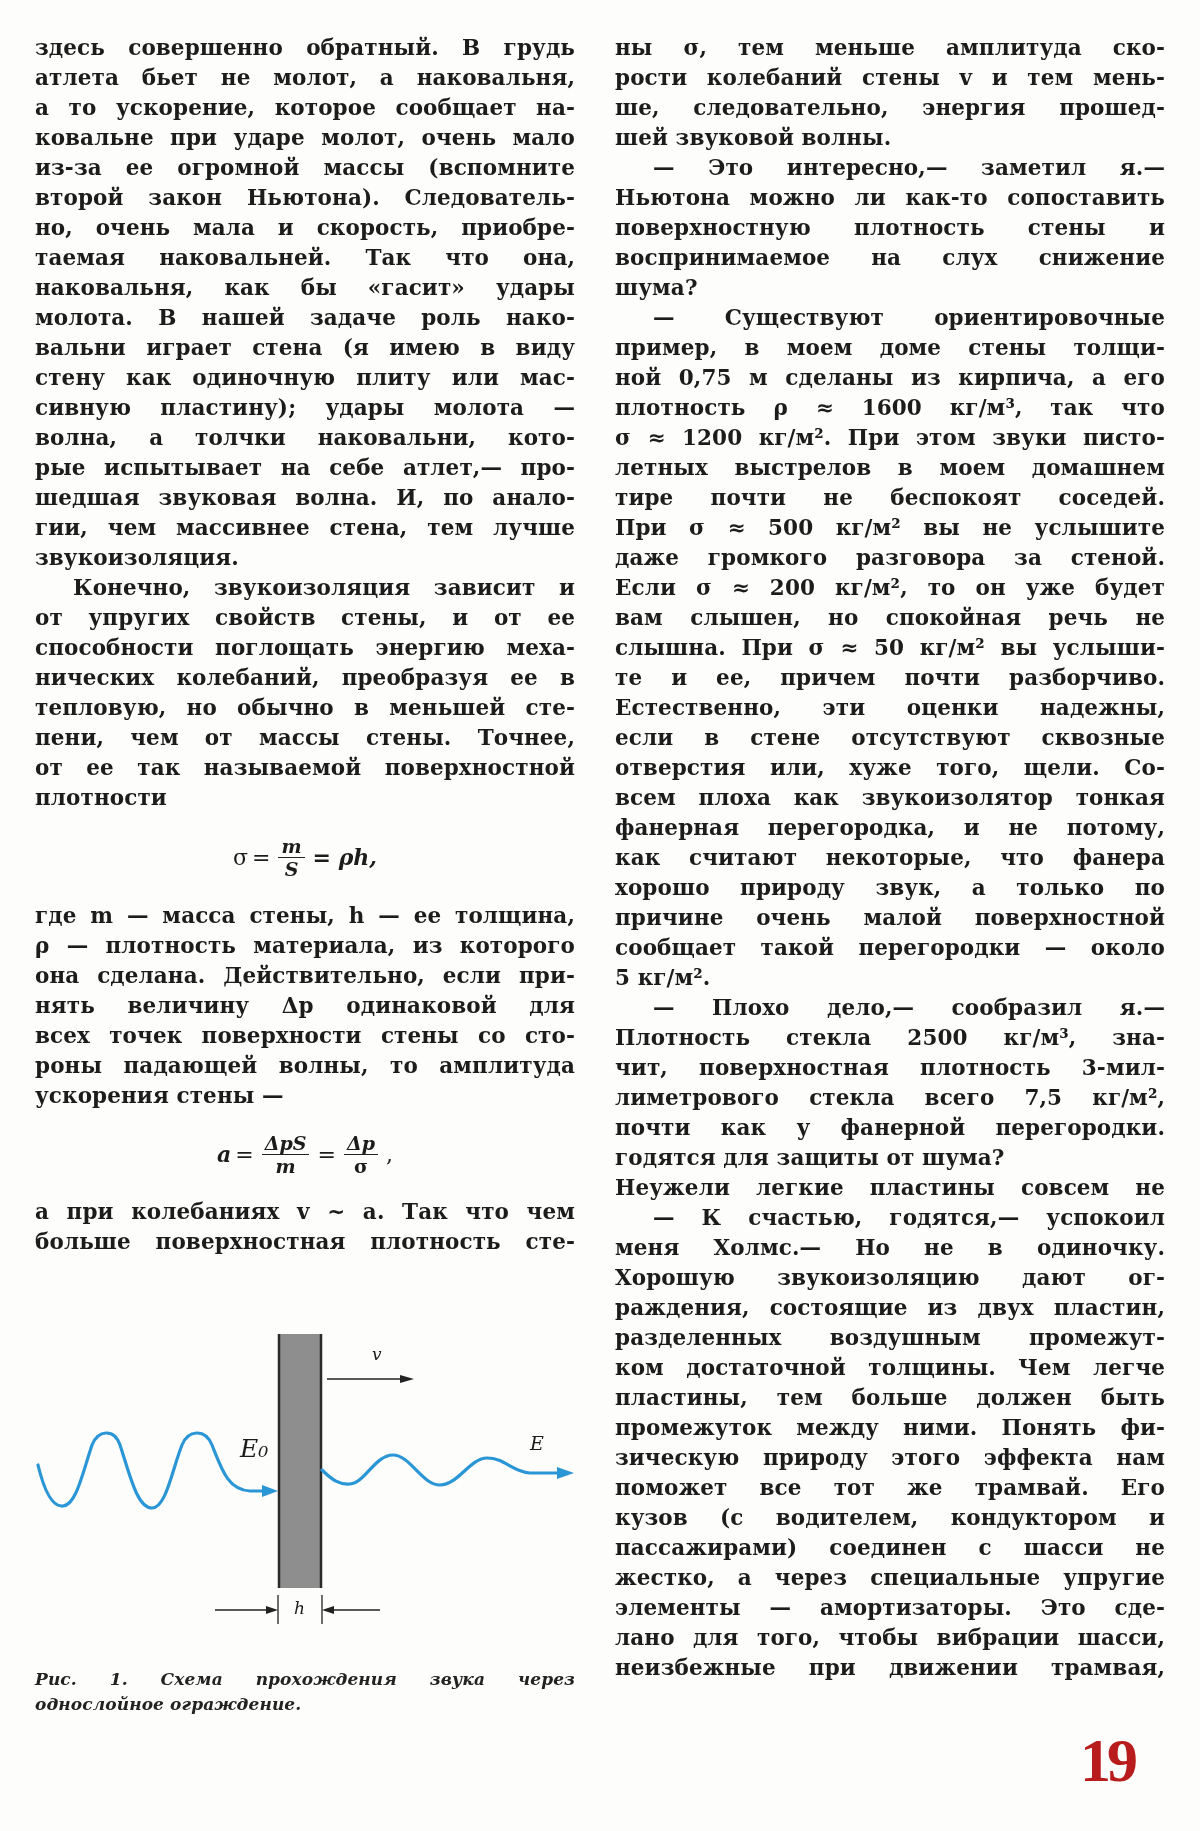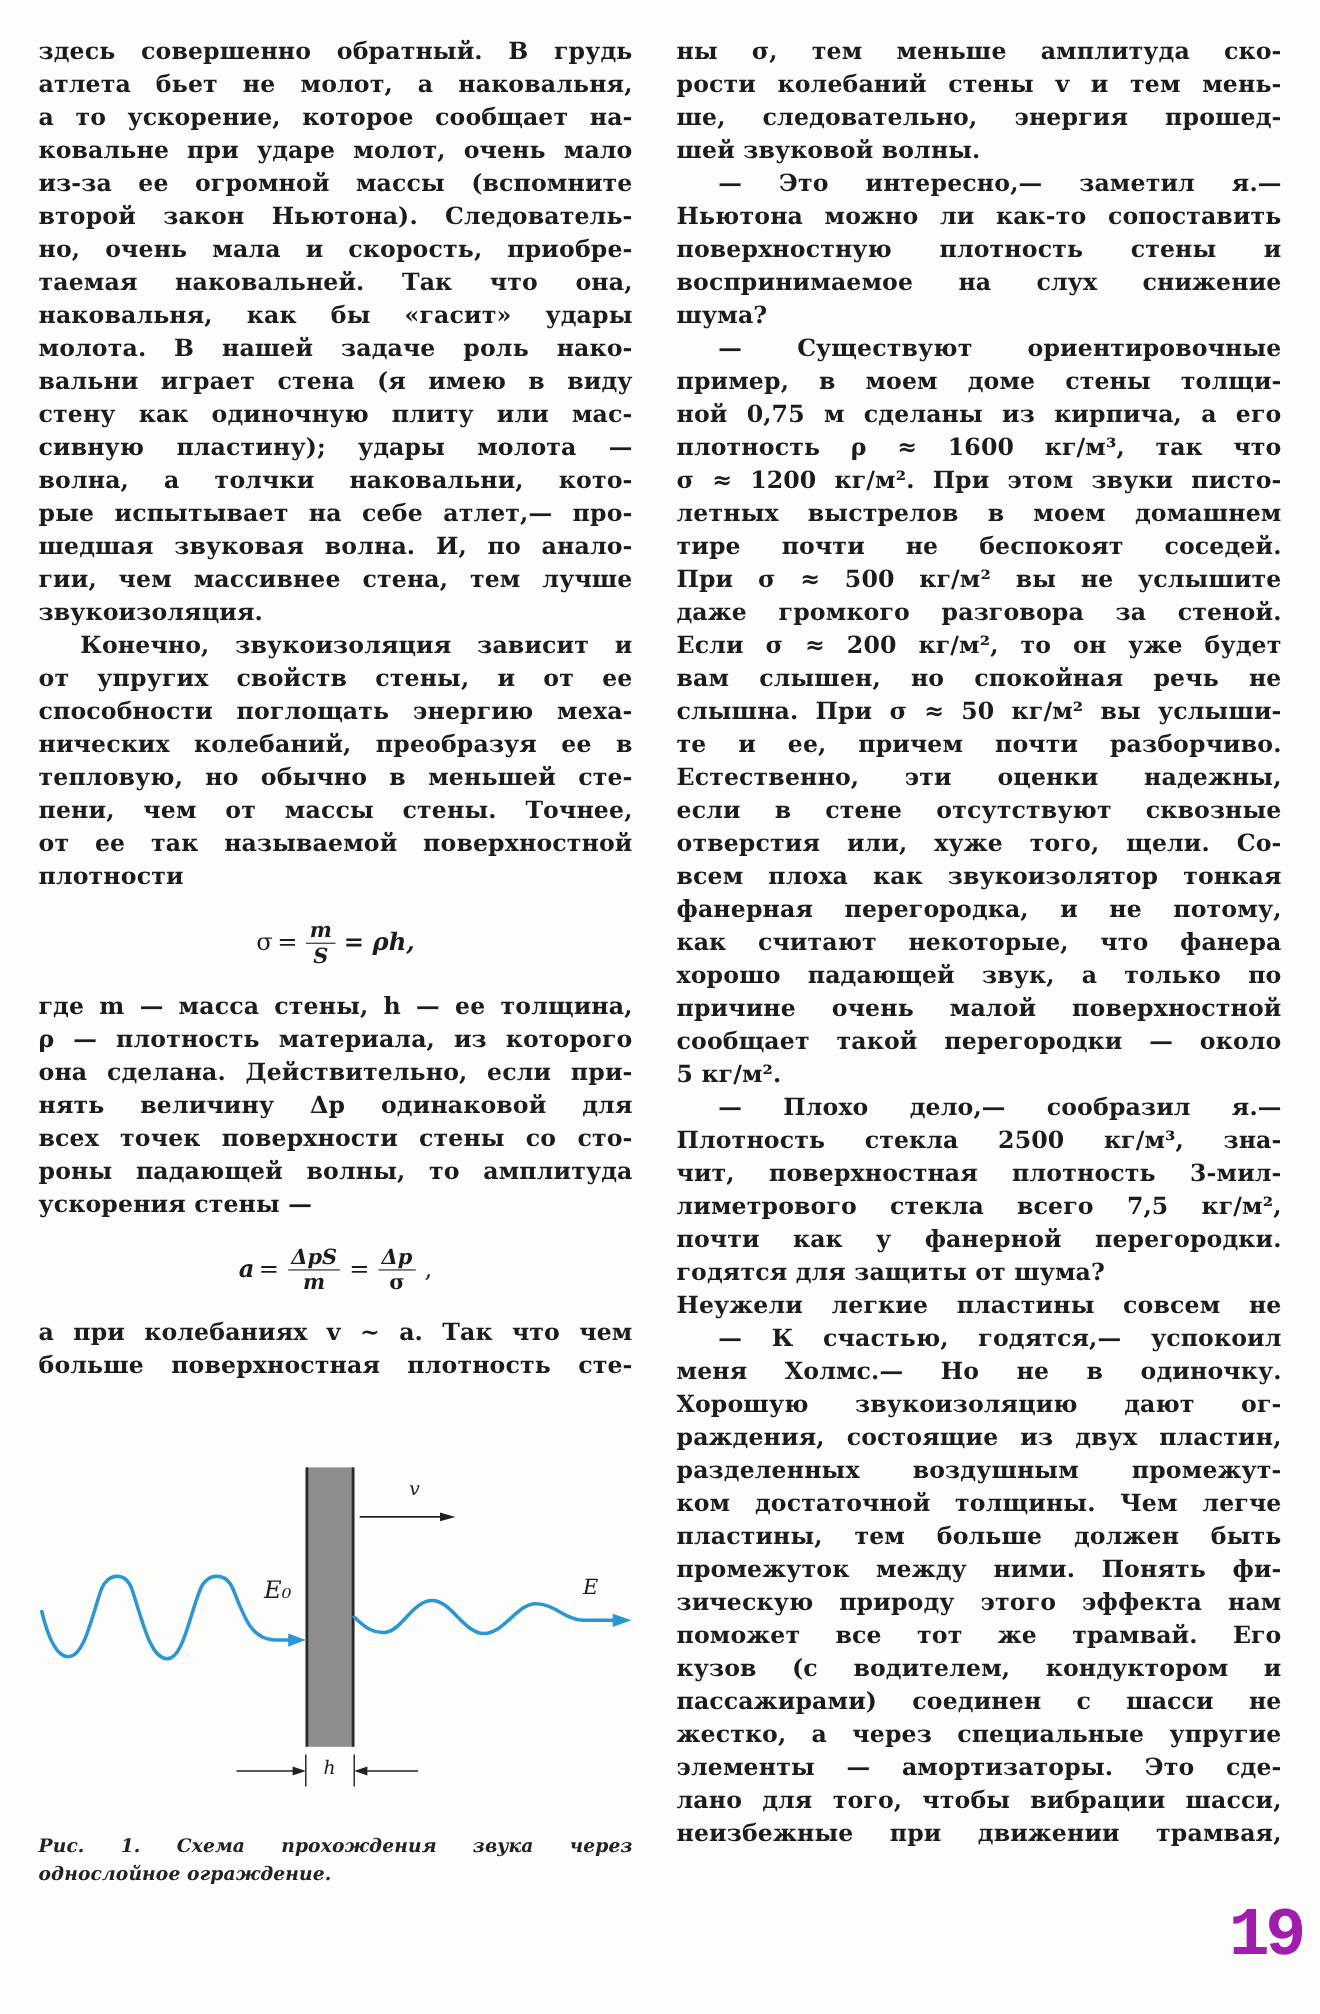--- a/index.html
+++ b/index.html
@@ -28,22 +28,22 @@
   .op { font-size: 22px; margin: 0 2px; }
   .it { font-style: italic; }
   .figure { position: absolute; left: 0; top: 1320px; width: 600px; height: 320px; }
   .caption {
     position: absolute; left: 35px; top: 1667px; width: 540px;
     font-style: italic; font-weight: bold; font-size: 17px; line-height: 25px;
     color: #222;
   }
   .caption .ln { font-size: 17px; height: 25px; line-height: 25px; }
   .page-number {
-    position: absolute; left: 1117px; top: 1727px; font-family: Liberation Mono, monospace;
-    font-size: 62px; font-weight: bold; line-height: 66px; letter-spacing: -4px; color: #a21caf;
+    position: absolute; left: 1080px; top: 1727px; font-family: Liberation Serif, serif;
+    font-size: 62px; font-weight: bold; line-height: 66px; letter-spacing: -4px; color: #b91c1c;
   }
 </style>
 </head>
 <body>
 
 <div class="col col-left">
   <div>
       <span class="ln">здесь совершенно обратный. В грудь</span>
       <span class="ln">атлета бьет не молот, а наковальня,</span>
       <span class="ln">а то ускорение, которое сообщает на-</span>
@@ -131,21 +131,21 @@
     <line x1="327" y1="1379" x2="405" y2="1379" stroke="#222" stroke-width="1.6"></line>
     <polygon points="400,1375 414,1379 400,1383" fill="#222"></polygon>
 
     <line x1="278" y1="1595" x2="278" y2="1624" stroke="#222" stroke-width="1.3"></line>
     <line x1="322" y1="1595" x2="322" y2="1624" stroke="#222" stroke-width="1.3"></line>
     <line x1="215" y1="1610" x2="270" y2="1610" stroke="#222" stroke-width="1.3"></line>
     <polygon points="266,1606 278,1610 266,1614" fill="#222"></polygon>
     <line x1="330" y1="1610" x2="380" y2="1610" stroke="#222" stroke-width="1.3"></line>
     <polygon points="334,1606 322,1610 334,1614" fill="#222"></polygon>
   </svg>
-  <span style="position:absolute;left:240px;top:114px;font-style:italic;font-size:22px;font-family:'DejaVu Serif',serif;text-align:right;">E₀</span>
+  <span style="position:absolute;left:240px;top:114px;font-style:italic;font-size:25px;font-family:'DejaVu Serif',serif;text-align:right;">E₀</span>
   <span style="position:absolute;left:530px;top:112px;font-style:italic;font-size:19px;font-family:'DejaVu Serif',serif;">E</span>
   <span style="position:absolute;left:372px;top:24px;font-style:italic;font-size:17px;font-family:'DejaVu Serif',serif;">v</span>
   <span style="position:absolute;left:294px;top:278px;font-style:italic;font-size:17px;font-family:'DejaVu Serif',serif;">h</span>
 </div>
 
 <div class="caption">
   <div>
       <span class="ln">Рис. 1. Схема прохождения звука через</span>
       <span class="ln last">однослойное ограждение.</span>
     </div>
@@ -178,21 +178,21 @@
       <span class="ln">Если σ ≈ 200 кг/м², то он уже будет</span>
       <span class="ln">вам слышен, но спокойная речь не</span>
       <span class="ln">слышна. При σ ≈ 50 кг/м² вы услыши-</span>
       <span class="ln">те и ее, причем почти разборчиво.</span>
       <span class="ln">Естественно, эти оценки надежны,</span>
       <span class="ln">если в стене отсутствуют сквозные</span>
       <span class="ln">отверстия или, хуже того, щели. Со-</span>
       <span class="ln">всем плоха как звукоизолятор тонкая</span>
       <span class="ln">фанерная перегородка, и не потому,</span>
       <span class="ln">как считают некоторые, что фанера</span>
-      <span class="ln">хорошо падающей звук, а только по</span>
+      <span class="ln">хорошо природу звук, а только по</span>
       <span class="ln">причине очень малой поверхностной</span>
       <span class="ln">сообщает такой перегородки — около</span>
       <span class="ln last">5 кг/м².</span>
     </div>
   <div>
       <span class="ln indent">— Плохо дело,— сообразил я.—</span>
       <span class="ln">Плотность стекла 2500 кг/м³, зна-</span>
       <span class="ln">чит, поверхностная плотность 3-мил-</span>
       <span class="ln">лиметрового стекла всего 7,5 кг/м²,</span>
       <span class="ln">почти как у фанерной перегородки.</span>

